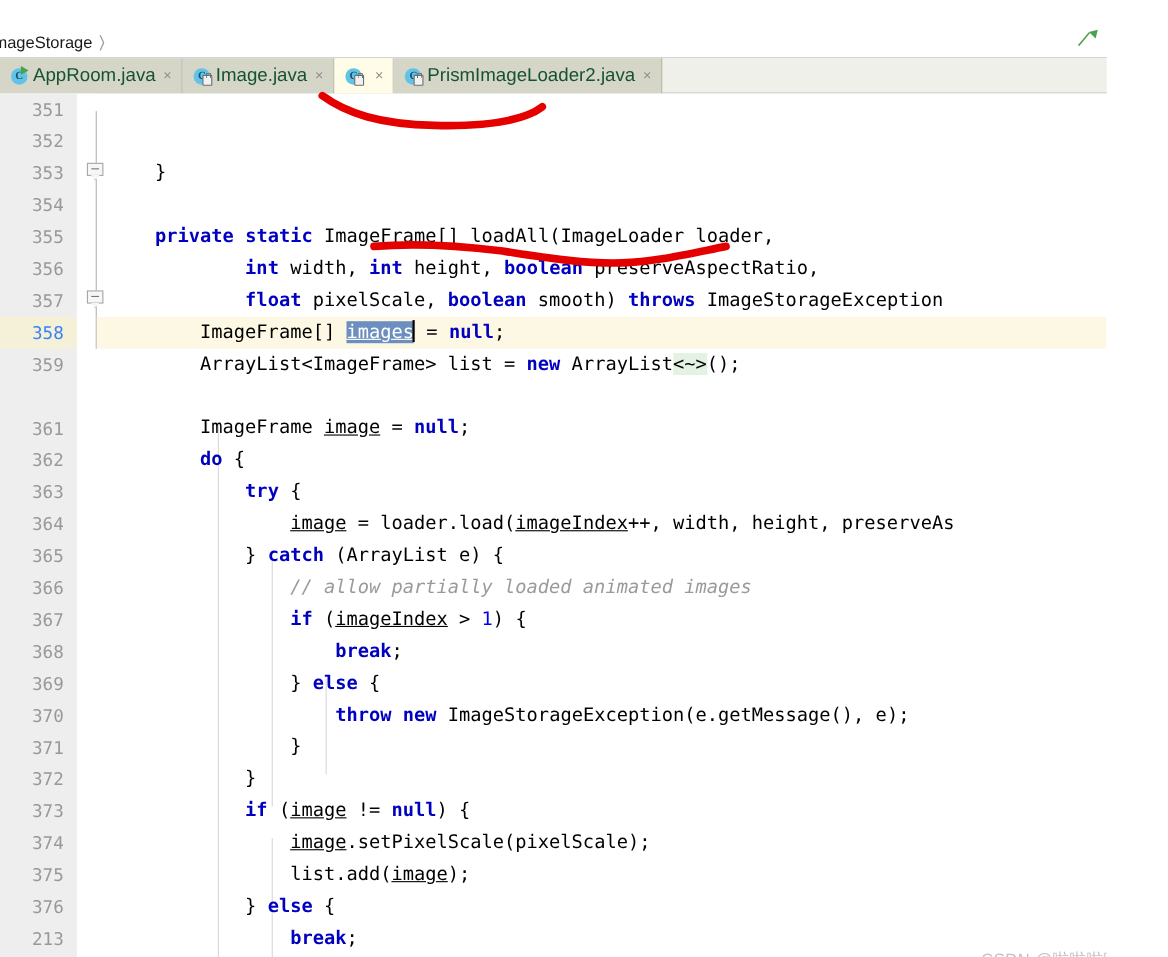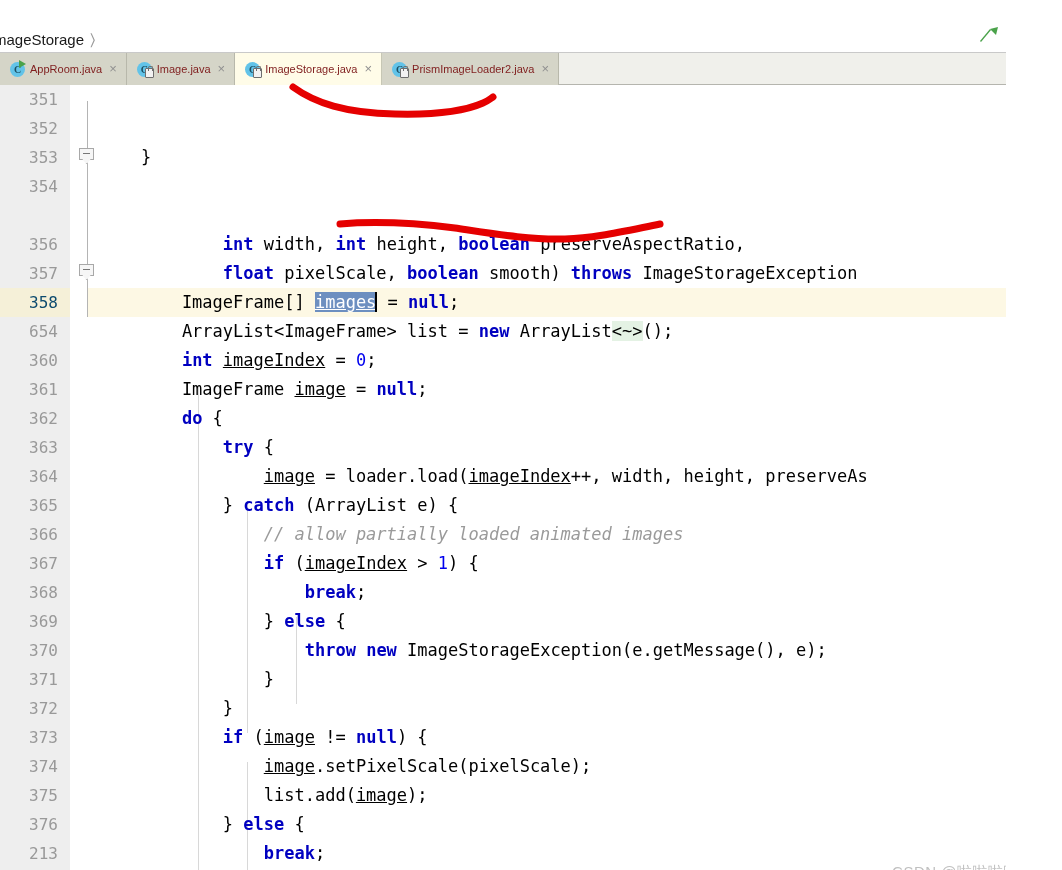--- a/index.html
+++ b/index.html
@@ -92,21 +92,21 @@
     border-radius: 2px 2px 0 0;
   }
   .tab-icon .runbadge {
     position: absolute; left: 9px; top: -1px;
     width: 0; height: 0;
     border-left: 7px solid #4aa24a;
     border-top: 4px solid transparent;
     border-bottom: 4px solid transparent;
   }
   .tab-label {
-    font-size: 11px; color: #7f1d1d;
+    font-size: 17px; color: #14532d;
     font-family: "Liberation Sans", sans-serif;
     line-height: 32px;
   }
   .tab-close {
     margin-left: 7px;
     font-size: 13px; color: #909090;
     line-height: 32px;
     cursor: pointer;
   }
   .tab-filler { flex: 1 1 auto; background: #f0f0eb; }
@@ -168,21 +168,21 @@
     width: 974px; height: 29px;
   }
   .lnum {
     position: absolute; left: 0; top: 0;
     width: 58px; height: 29px;
     text-align: right;
     font-family: "DejaVu Sans Mono", monospace;
     font-size: 16px; color: #999999;
     line-height: 29px;
   }
-  .line.current .lnum { color: #0c4a6e; }
+  .line.current .lnum { color: #3b82f6; }
   .line.current .lnum-bg {
     position: absolute; left: 0; top: 0;
     width: 70px; height: 29px; background: #f5f0d8;
   }
   .code {
     position: absolute; left: 100px; top: 0;
     height: 29px; line-height: 29px;
     white-space: pre;
     font-family: "DejaVu Sans Mono", monospace;
     font-size: 17px;
@@ -261,21 +261,20 @@
       </span>
       <span class="tab-label">Image.java</span>
       <span class="tab-close">×</span>
     </div>
 
     <div class="tab active">
       <span class="tab-icon">
         <span class="circ">C</span>
           <span class="lockbadge"></span>
       </span>
-      <span class="tab-label">ImageStorage.java</span>
       <span class="tab-close">×</span>
     </div>
 
     <div class="tab">
       <span class="tab-icon">
         <span class="circ">C</span>
           <span class="lockbadge"></span>
       </span>
       <span class="tab-label">PrismImageLoader2.java</span>
       <span class="tab-close">×</span>
@@ -321,20 +320,25 @@
       <span class="ln-bg"></span>
       <span class="code"><span class="plain">    }</span></span>
     </div>
 
     <div class="line" style="top:87px">
       <span class="lnum">354</span>
       <span class="ln-bg"></span>
       <span class="code"></span>
     </div>
 
+    <div class="line" style="top:116px">
+      <span class="lnum">355</span>
+      <span class="ln-bg"></span>
+      <span class="code"><span class="plain">    </span><span class="kw">private</span><span class="plain"> </span><span class="kw">static</span><span class="plain"> ImageFrame[] loadAll(ImageLoader loader,</span></span>
+    </div>
 
     <div class="line" style="top:145px">
       <span class="lnum">356</span>
       <span class="ln-bg"></span>
       <span class="code"><span class="plain">            </span><span class="kw">int</span><span class="plain"> width, </span><span class="kw">int</span><span class="plain"> height, </span><span class="kw">boolean</span><span class="plain"> preserveAspectRatio,</span></span>
     </div>
 
     <div class="line" style="top:174px">
       <span class="lnum">357</span>
       <span class="ln-bg"></span>
@@ -342,30 +346,25 @@
     </div>
 
     <div class="line current" style="top:203px">
       <span class="lnum-bg"></span>
       <span class="lnum">358</span>
       <span class="ln-bg"></span>
       <span class="code"><span class="plain">        ImageFrame[] </span><span class="sel uline">images</span><span class="caret"></span><span class="plain"> = </span><span class="kw">null</span><span class="plain">;</span></span>
     </div>
 
     <div class="line" style="top:232px">
-      <span class="lnum">654</span>
+      <span class="lnum">359</span>
       <span class="ln-bg"></span>
       <span class="code"><span class="plain">        ArrayList&lt;ImageFrame&gt; list = </span><span class="kw">new</span><span class="plain"> ArrayList</span><span class="tplt">&lt;~&gt;</span><span class="plain">();</span></span>
     </div>
 
-    <div class="line" style="top:261px">
-      <span class="lnum">360</span>
-      <span class="ln-bg"></span>
-      <span class="code"><span class="plain">        </span><span class="kw">int</span><span class="plain"> </span><span class="uline">imageIndex</span><span class="plain"> = </span><span class="num">0</span><span class="plain">;</span></span>
-    </div>
 
     <div class="line" style="top:290px">
       <span class="lnum">361</span>
       <span class="ln-bg"></span>
       <span class="code"><span class="plain">        ImageFrame </span><span class="uline">image</span><span class="plain"> = </span><span class="kw">null</span><span class="plain">;</span></span>
     </div>
 
     <div class="line" style="top:319px">
       <span class="lnum">362</span>
       <span class="ln-bg"></span>

